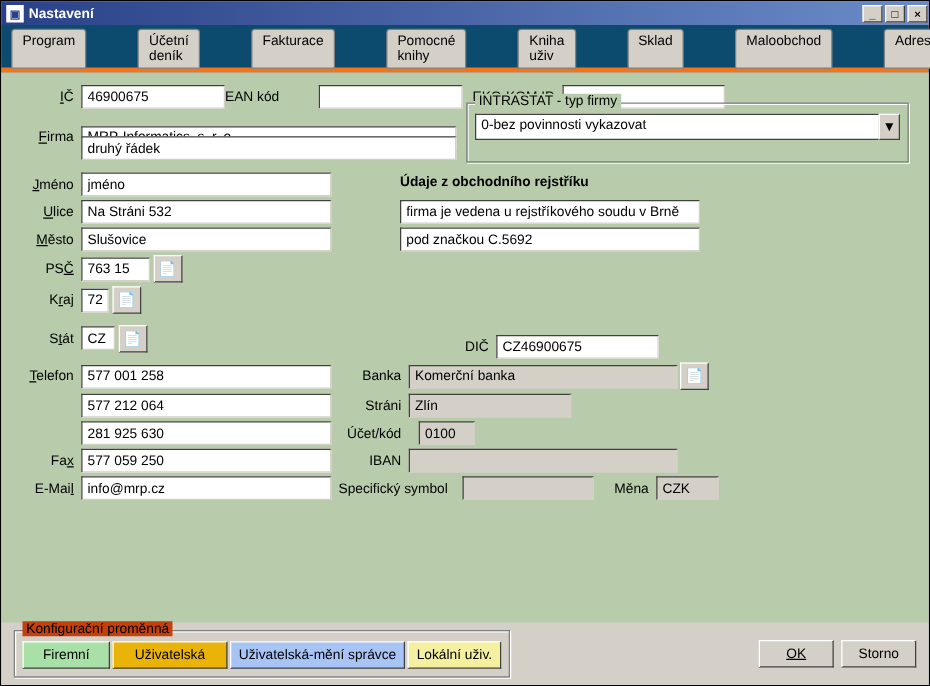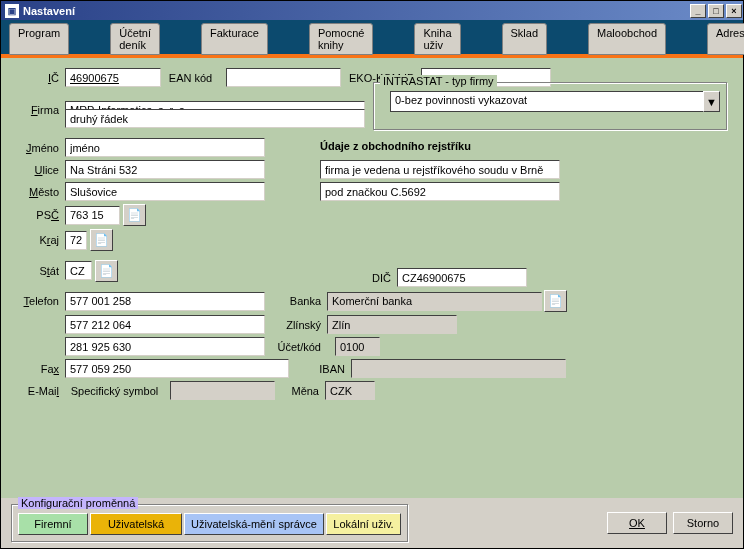--- a/index.html
+++ b/index.html
@@ -126,21 +126,20 @@
     display: flex;
     height: 21px;
   }
   .select .inp {
     flex: 1;
     background: #fff;
     border: 1px solid #404040;
     border-right: 0;
     padding: 2px 4px;
     font-size: 11px;
-    margin-left: 10px;
   }
   .select .btn {
     width: 17px;
     background: #d4d0c8;
     border: 1px solid #fff;
     border-right-color: #404040;
     border-bottom-color: #404040;
     display: flex;
     align-items: center;
     justify-content: center;
@@ -169,21 +168,21 @@
     box-shadow: inset 1px 1px 0 #fff, 1px 1px 0 #fff;
     padding: 8px 6px 6px;
     position: relative;
     display: flex;
     gap: 2px;
   }
   .groupbox .legend {
     position: absolute;
     top: -8px;
     left: 6px;
-    background: #c4b5fd;
+    background: #c2410c;
     padding: 0 3px;
     font-size: 11px;
   }
   .smallbtn {
     height: 22px;
     border: 1px solid #fff;
     border-right-color: #404040;
     border-bottom-color: #404040;
     font-size: 11px;
     padding: 0 6px;
@@ -235,22 +234,22 @@
     <div class="menutab">Adresy</div>
     <div class="menutab">Mzdy</div>
     <div class="menutab">Správce</div>
     <div class="menutab active">Firma</div>
   </div>
 
   <div class="content">
 
     <div class="row">
       <div class="label"><span class="u">I</span>Č</div>
-      <input class="input" style="width: 96px; text-decoration: underline;" value="46900675">
-      <div style="width:65px;text-align:center;padding-right:6px"><span class="u">E</span>AN kód</div>
+      <input class="input" style="width: 115px;" value="46900675">
+      <div style="width:75px;text-align:left;padding-right:6px"><span class="u">E</span>AN kód</div>
       <input class="input" style="width: 115px;" value="">
       <div style="width:80px;text-align:right;padding-right:6px">EKO-KOM ID</div>
       <input class="input" style="width: 130px;" value="">
     </div>
 
     <div class="row">
       <div class="label"><span class="u">F</span>irma</div>
       <input class="input" style="width: 300px;" value="MRP-Informatics, s. r. o.">
       <div style="flex:1;margin-left:8px">
         <div class="fieldset" style="height:48px;margin-top:-8px">
@@ -315,40 +314,41 @@
       <div class="label"><span class="u">T</span>elefon</div>
       <input class="input" style="width: 200px;" value="577 001 258">
       <div style="width:62px;text-align:right;padding-right:6px"><span class="u">B</span>anka</div>
       <input class="input ro" style="width: 215px;" value="Komerční banka">
       <div class="iconbtn" style="margin-left:2px">📄</div>
     </div>
 
     <div class="row">
       <div class="label"></div>
       <input class="input" style="width: 200px;" value="577 212 064">
-      <div style="width:62px;text-align:right;padding-right:6px">Zlínský</div>
+      <div style="width:62px;text-align:right;padding-right:6px">Stráni</div>
       <input class="input ro" style="width: 130px;" value="Zlín">
     </div>
 
     <div class="row">
       <div class="label"></div>
       <input class="input" style="width: 200px;" value="281 925 630">
       <div style="width:62px;text-align:right;padding-right:6px">Účet/<span class="u">k</span>ód</div>
       <input class="input ro" style="width: 45px; margin-left: 8px;" value="0100">
     </div>
 
     <div class="row">
       <div class="label">Fa<span class="u">x</span></div>
-      <input class="input" style="width: 224px;" value="577 059 250">
+      <input class="input" style="width: 200px;" value="577 059 250">
       <div style="width:62px;text-align:right;padding-right:6px">IBAN</div>
       <input class="input ro" style="width: 215px;" value="">
     </div>
 
     <div class="row">
       <div class="label">E-Mai<span class="u">l</span></div>
+      <input class="input" style="width: 200px;" value="info@mrp.cz">
       <div style="width:105px;text-align:center;padding-right:6px">Specifický symbol</div>
       <input class="input ro" style="width: 105px;" value="">
       <div style="width:50px;text-align:right;padding-right:6px">Měna</div>
       <input class="input ro" style="width: 50px;" value="CZK">
     </div>
 
   </div>
 
   <div class="bottombar">
     <div class="groupbox">

